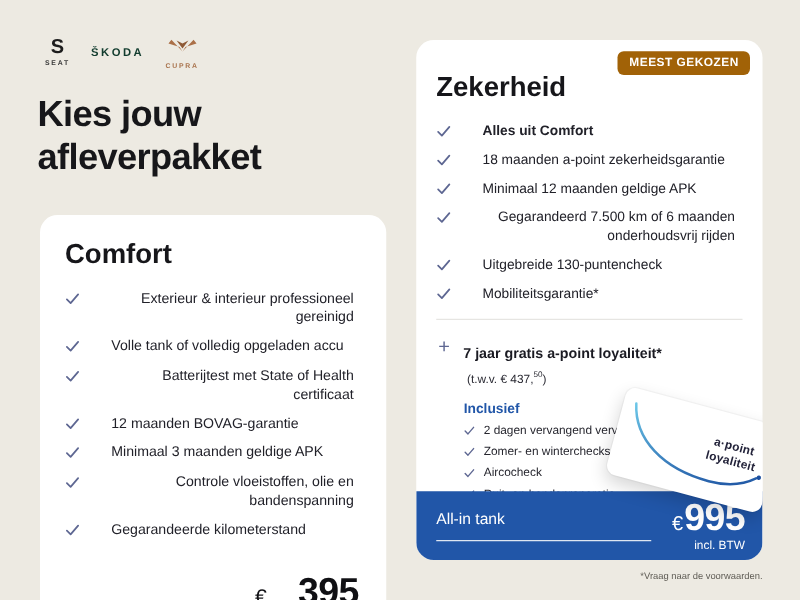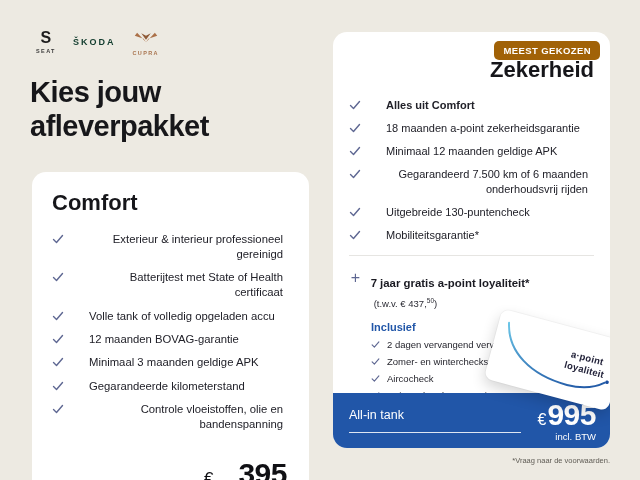--- a/index.html
+++ b/index.html
@@ -40,21 +40,21 @@
   .comfort-card { left:32px; top:172px; width:277px; height:342px; padding:0 20px; }
   .comfort-card .card-title { margin-top:18px; }
   .comfort-card .feature-list { margin-top:16px; }
 
   
   .zekerheid-card { left:333px; top:32px; width:277px; height:416px; padding:0 16px; overflow:hidden; }
   .badge {
     position:absolute; top:9px; right:10px; background:#a16207; color:#fff;
     font-size:9.5px; font-weight:700; letter-spacing:0.4px; padding:4px 9px; border-radius:5px;
   }
-  .zekerheid-card .card-title { margin-top:25px;text-align:right; }
+  .zekerheid-card .card-title { margin-top:25px; }
   .zekerheid-card .feature-list { margin-top:15px; }
   .zekerheid-card .feature-item { font-size:11px; margin-bottom:8.5px; }
   .feature-item.bold span { font-weight:700; }
   .divider { height:1px; background:#e6e5e2; margin-top:13px; }
 
   .loyalty-row { display:flex; gap:9px; margin-top:16px; align-items:flex-start; }
   .plus-icon { color:#5e6792; font-size:16px; line-height:1; margin-top:-2px; width:13px; text-align:center; }
   .loyalty-line { line-height:1.25; }
   .loyalty-title { font-size:11.4px; font-weight:700; color:#1a1a22; }
   .loyalty-value { font-size:9.5px; color:#2b2b34; margin-left:3px; white-space:nowrap; }
@@ -121,51 +121,51 @@
       <div class="feature-item">
         <svg class="check" width="12" height="12" viewBox="0 0 12 12">
             <path d="M1.5 6.5 L4.5 9.5 L10.5 2.5" fill="none" stroke="#5e6792" stroke-width="1.4" stroke-linecap="round" stroke-linejoin="round"></path>
           </svg>
         <span>Exterieur &amp; interieur professioneel gereinigd</span>
       </div>
       <div class="feature-item">
         <svg class="check" width="12" height="12" viewBox="0 0 12 12">
             <path d="M1.5 6.5 L4.5 9.5 L10.5 2.5" fill="none" stroke="#5e6792" stroke-width="1.4" stroke-linecap="round" stroke-linejoin="round"></path>
           </svg>
+        <span>Volle tank of volledig opgeladen accu</span>
+      </div>
+      <div class="feature-item">
+        <svg class="check" width="12" height="12" viewBox="0 0 12 12">
+            <path d="M1.5 6.5 L4.5 9.5 L10.5 2.5" fill="none" stroke="#5e6792" stroke-width="1.4" stroke-linecap="round" stroke-linejoin="round"></path>
+          </svg>
         <span>Batterijtest met State of Health certificaat</span>
       </div>
       <div class="feature-item">
         <svg class="check" width="12" height="12" viewBox="0 0 12 12">
             <path d="M1.5 6.5 L4.5 9.5 L10.5 2.5" fill="none" stroke="#5e6792" stroke-width="1.4" stroke-linecap="round" stroke-linejoin="round"></path>
           </svg>
-        <span>Volle tank of volledig opgeladen accu</span>
-      </div>
-      <div class="feature-item">
-        <svg class="check" width="12" height="12" viewBox="0 0 12 12">
-            <path d="M1.5 6.5 L4.5 9.5 L10.5 2.5" fill="none" stroke="#5e6792" stroke-width="1.4" stroke-linecap="round" stroke-linejoin="round"></path>
-          </svg>
         <span>12 maanden BOVAG-garantie</span>
       </div>
       <div class="feature-item">
         <svg class="check" width="12" height="12" viewBox="0 0 12 12">
             <path d="M1.5 6.5 L4.5 9.5 L10.5 2.5" fill="none" stroke="#5e6792" stroke-width="1.4" stroke-linecap="round" stroke-linejoin="round"></path>
           </svg>
         <span>Minimaal 3 maanden geldige APK</span>
       </div>
       <div class="feature-item">
         <svg class="check" width="12" height="12" viewBox="0 0 12 12">
             <path d="M1.5 6.5 L4.5 9.5 L10.5 2.5" fill="none" stroke="#5e6792" stroke-width="1.4" stroke-linecap="round" stroke-linejoin="round"></path>
           </svg>
+        <span>Controle vloeistoffen, olie en bandenspanning</span>
+      </div>
+      <div class="feature-item">
+        <svg class="check" width="12" height="12" viewBox="0 0 12 12">
+            <path d="M1.5 6.5 L4.5 9.5 L10.5 2.5" fill="none" stroke="#5e6792" stroke-width="1.4" stroke-linecap="round" stroke-linejoin="round"></path>
+          </svg>
         <span>Gegarandeerde kilometerstand</span>
-      </div>
-      <div class="feature-item">
-        <svg class="check" width="12" height="12" viewBox="0 0 12 12">
-            <path d="M1.5 6.5 L4.5 9.5 L10.5 2.5" fill="none" stroke="#5e6792" stroke-width="1.4" stroke-linecap="round" stroke-linejoin="round"></path>
-          </svg>
-        <span>Controle vloeistoffen, olie en bandenspanning</span>
       </div>
     </div>
     <div class="price-block">
       <div class="price-row">
         <span class="price-cur">€</span>
         <span class="price-val">395</span>
       </div>
       <div class="price-note">incl. BTW</div>
     </div>
   </div>

